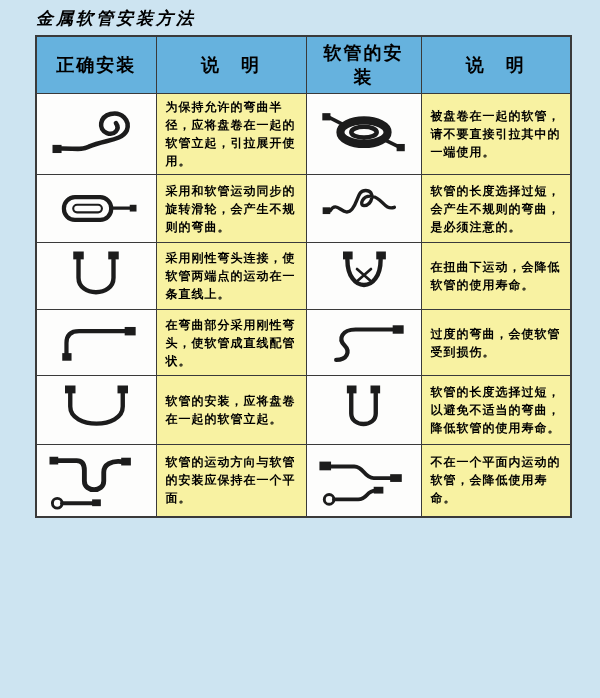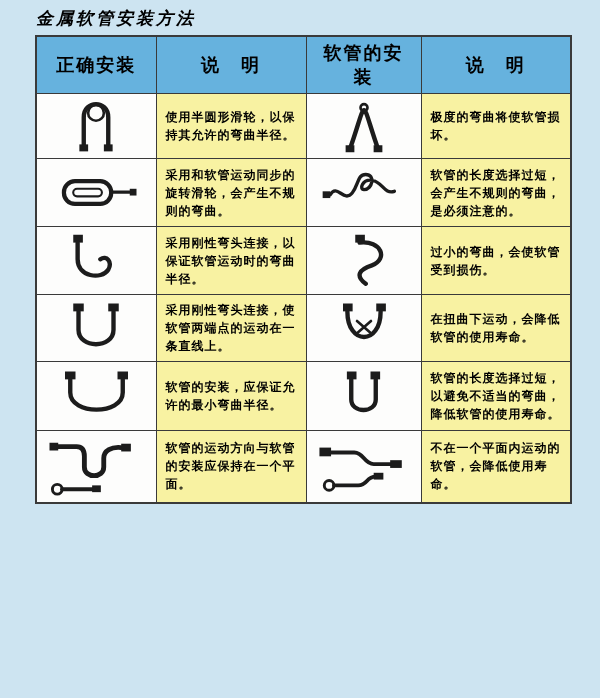--- a/index.html
+++ b/index.html
@@ -75,41 +75,41 @@
   <thead>
     <tr>
       <th>正确安装</th>
       <th>说　明</th>
       <th>软管的安装</th>
       <th>说　明</th>
     </tr>
   </thead>
   <tbody>
 
-
-    <tr style="height:65px">
-      <td class="pic">
-        <svg class="illus" width="90" height="56" viewBox="0 0 100 64" aria-label="hose-over-semicircular-pulley">
-          <circle cx="50" cy="17" r="9" stroke-width="3"></circle>
-          <path stroke-width="5" d="M36,58 V22 C36,2 64,2 64,22 V58"></path>
-          <rect class="f" x="31" y="53" width="10" height="8"></rect>
-          <rect class="f" x="59" y="53" width="10" height="8"></rect>
-        </svg>
-      </td>
-      <td class="desc">使用半圆形滑轮，以保持其允许的弯曲半径。</td>
-      <td class="pic">
-        <svg class="illus" width="90" height="56" viewBox="0 0 100 64" aria-label="hose-extreme-sharp-bend">
-          <circle cx="50" cy="11" r="4" stroke-width="3"></circle>
-          <path stroke-width="5" d="M34,58 C44,30 47,14 50,14 C53,14 56,30 66,58"></path>
-          <rect class="f" x="29" y="54" width="10" height="8"></rect>
-          <rect class="f" x="61" y="54" width="10" height="8"></rect>
-        </svg>
-      </td>
-      <td class="desc">极度的弯曲将使软管损坏。</td>
-    </tr>
+    <tr style="height:78px">
+      <td class="pic">
+        <svg class="illus" width="100" height="58" viewBox="0 0 100 64" aria-label="coiled-hose-stood-upright-and-unrolled">
+          <rect class="f" x="2" y="44" width="10" height="9"></rect>
+          <path stroke-width="5" d="M12,48 C28,48 34,50 42,46 C60,38 78,40 84,28 C88,17 78,7 66,10 C54,13 52,27 62,31 C70,34 77,27 72,20"></path>
+        </svg>
+      </td>
+      <td class="desc">为保持允许的弯曲半径，应将盘卷在一起的软管立起，引拉展开使用。</td>
+      <td class="pic">
+        <svg class="illus" width="100" height="58" viewBox="0 0 100 64" aria-label="coiled-hose-bundle-pulled-from-end">
+          <ellipse cx="50" cy="30" rx="26" ry="13" stroke-width="9"></ellipse>
+          <ellipse cx="50" cy="30" rx="14" ry="6" stroke-width="5"></ellipse>
+          <path stroke-width="4" d="M26,21 L12,14"></path>
+            <rect class="f" x="4" y="9" width="9" height="8"></rect>
+          <path stroke-width="4" d="M74,39 L88,46"></path>
+            <rect class="f" x="86" y="43" width="9" height="8"></rect>
+        </svg>
+      </td>
+      <td class="desc">被盘卷在一起的软管，请不要直接引拉其中的一端使用。</td>
+    </tr>
+
 
     <tr style="height:68px">
       <td class="pic">
         <svg class="illus" width="100" height="54" viewBox="0 0 100 64" aria-label="hose-on-synchronized-rotating-pulley-track">
           <rect class="o" x="12" y="18" width="56" height="27" rx="13" stroke-width="5"></rect>
           <rect class="o" x="23" y="27" width="34" height="9" rx="4.5" stroke-width="2.5"></rect>
           <path stroke-width="4" d="M68,31 H94"></path>
           <rect class="f" x="90" y="27" width="8" height="8"></rect>
         </svg>
       </td>
@@ -117,36 +117,20 @@
       <td class="pic">
         <svg class="illus" width="100" height="54" viewBox="0 0 100 64" aria-label="hose-irregular-looping-bend">
           <rect class="f" x="1" y="30" width="9" height="8"></rect>
           <path stroke-width="4" d="M10,34 C18,20 26,44 36,32 C44,22 42,10 52,10 C64,10 60,28 50,28 C44,28 48,15 60,17 C72,19 74,34 86,30"></path>
         </svg>
       </td>
       <td class="desc">软管的长度选择过短，会产生不规则的弯曲，是必须注意的。</td>
     </tr>
 
 
-    <tr style="height:68px">
-      <td class="pic">
-        <svg class="illus" width="90" height="56" viewBox="0 0 100 64" aria-label="rigid-elbow-connection-hook">
-          <rect class="f" x="24" y="2" width="11" height="9"></rect>
-          <path stroke-width="5" d="M29,11 V30 C29,50 56,54 64,42 C69,33 62,25 55,30"></path>
-        </svg>
-      </td>
-      <td class="desc">采用刚性弯头连接，以保证软管运动时的弯曲半径。</td>
-      <td class="pic">
-        <svg class="illus" width="90" height="56" viewBox="0 0 100 64" aria-label="too-small-radius-s-hook">
-          <rect class="f" x="40" y="2" width="11" height="9"></rect>
-          <path stroke-width="5" d="M45,11 C70,8 78,30 59,37 C44,42 40,49 52,58"></path>
-        </svg>
-      </td>
-      <td class="desc">过小的弯曲，会使软管受到损伤。</td>
-    </tr>
 
     <tr style="height:67px">
       <td class="pic">
         <svg class="illus" width="90" height="56" viewBox="0 0 100 64" aria-label="u-bend-with-ends-moving-in-line">
           <rect class="f" x="24" y="4" width="12" height="9"></rect>
           <rect class="f" x="64" y="4" width="12" height="9"></rect>
           <path stroke-width="5" d="M30,13 V34 C30,56 70,56 70,34 V13"></path>
         </svg>
       </td>
       <td class="desc">采用刚性弯头连接，使软管两端点的运动在一条直线上。</td>
@@ -154,30 +138,47 @@
         <svg class="illus" width="90" height="56" viewBox="0 0 100 64" aria-label="u-bend-moving-under-twist">
           <rect class="f" x="26" y="4" width="11" height="9"></rect>
           <rect class="f" x="64" y="4" width="11" height="9"></rect>
           <path stroke-width="5" d="M31,13 C31,52 69,52 69,13"></path>
           <path stroke-width="3" d="M42,24 L58,38 M58,24 L42,38"></path>
         </svg>
       </td>
       <td class="desc">在扭曲下运动，会降低软管的使用寿命。</td>
     </tr>
 
+    <tr style="height:66px">
+      <td class="pic">
+        <svg class="illus" width="100" height="54" viewBox="0 0 100 64" aria-label="straight-piping-with-rigid-elbow">
+          <rect class="f" x="84" y="13" width="13" height="10"></rect>
+          <path stroke-width="5" d="M84,18 H30 C19,18 15,24 15,32 V45"></path>
+          <rect class="f" x="10" y="44" width="11" height="9"></rect>
+        </svg>
+      </td>
+      <td class="desc">在弯曲部分采用刚性弯头，使软管成直线配管状。</td>
+      <td class="pic">
+        <svg class="illus" width="100" height="54" viewBox="0 0 100 64" aria-label="over-bent-elbow-section">
+          <rect class="f" x="84" y="11" width="13" height="10"></rect>
+          <path stroke-width="5" d="M84,16 H40 C24,16 19,27 27,35 C34,42 30,52 17,52"></path>
+        </svg>
+      </td>
+      <td class="desc">过度的弯曲，会使软管受到损伤。</td>
+    </tr>
 
     <tr style="height:69px">
       <td class="pic">
         <svg class="illus" width="95" height="56" viewBox="0 0 100 64" aria-label="wide-u-minimum-bend-radius">
           <rect class="f" x="14" y="4" width="12" height="9"></rect>
           <rect class="f" x="74" y="4" width="12" height="9"></rect>
           <path stroke-width="5" d="M20,13 V28 C20,54 80,54 80,28 V13"></path>
         </svg>
       </td>
-      <td class="desc">软管的安装，应保证允许的最小弯曲半径。</td>
+      <td class="desc">软管的安装，应将盘卷在一起的软管立起。</td>
       <td class="pic">
         <svg class="illus" width="95" height="56" viewBox="0 0 100 64" aria-label="narrow-u-hose-too-short">
           <rect class="f" x="31" y="4" width="11" height="9"></rect>
           <rect class="f" x="58" y="4" width="11" height="9"></rect>
           <path stroke-width="5" d="M36,13 V36 C36,52 64,52 64,36 V13"></path>
         </svg>
       </td>
       <td class="desc">软管的长度选择过短，以避免不适当的弯曲，降低软管的使用寿命。</td>
     </tr>
 

